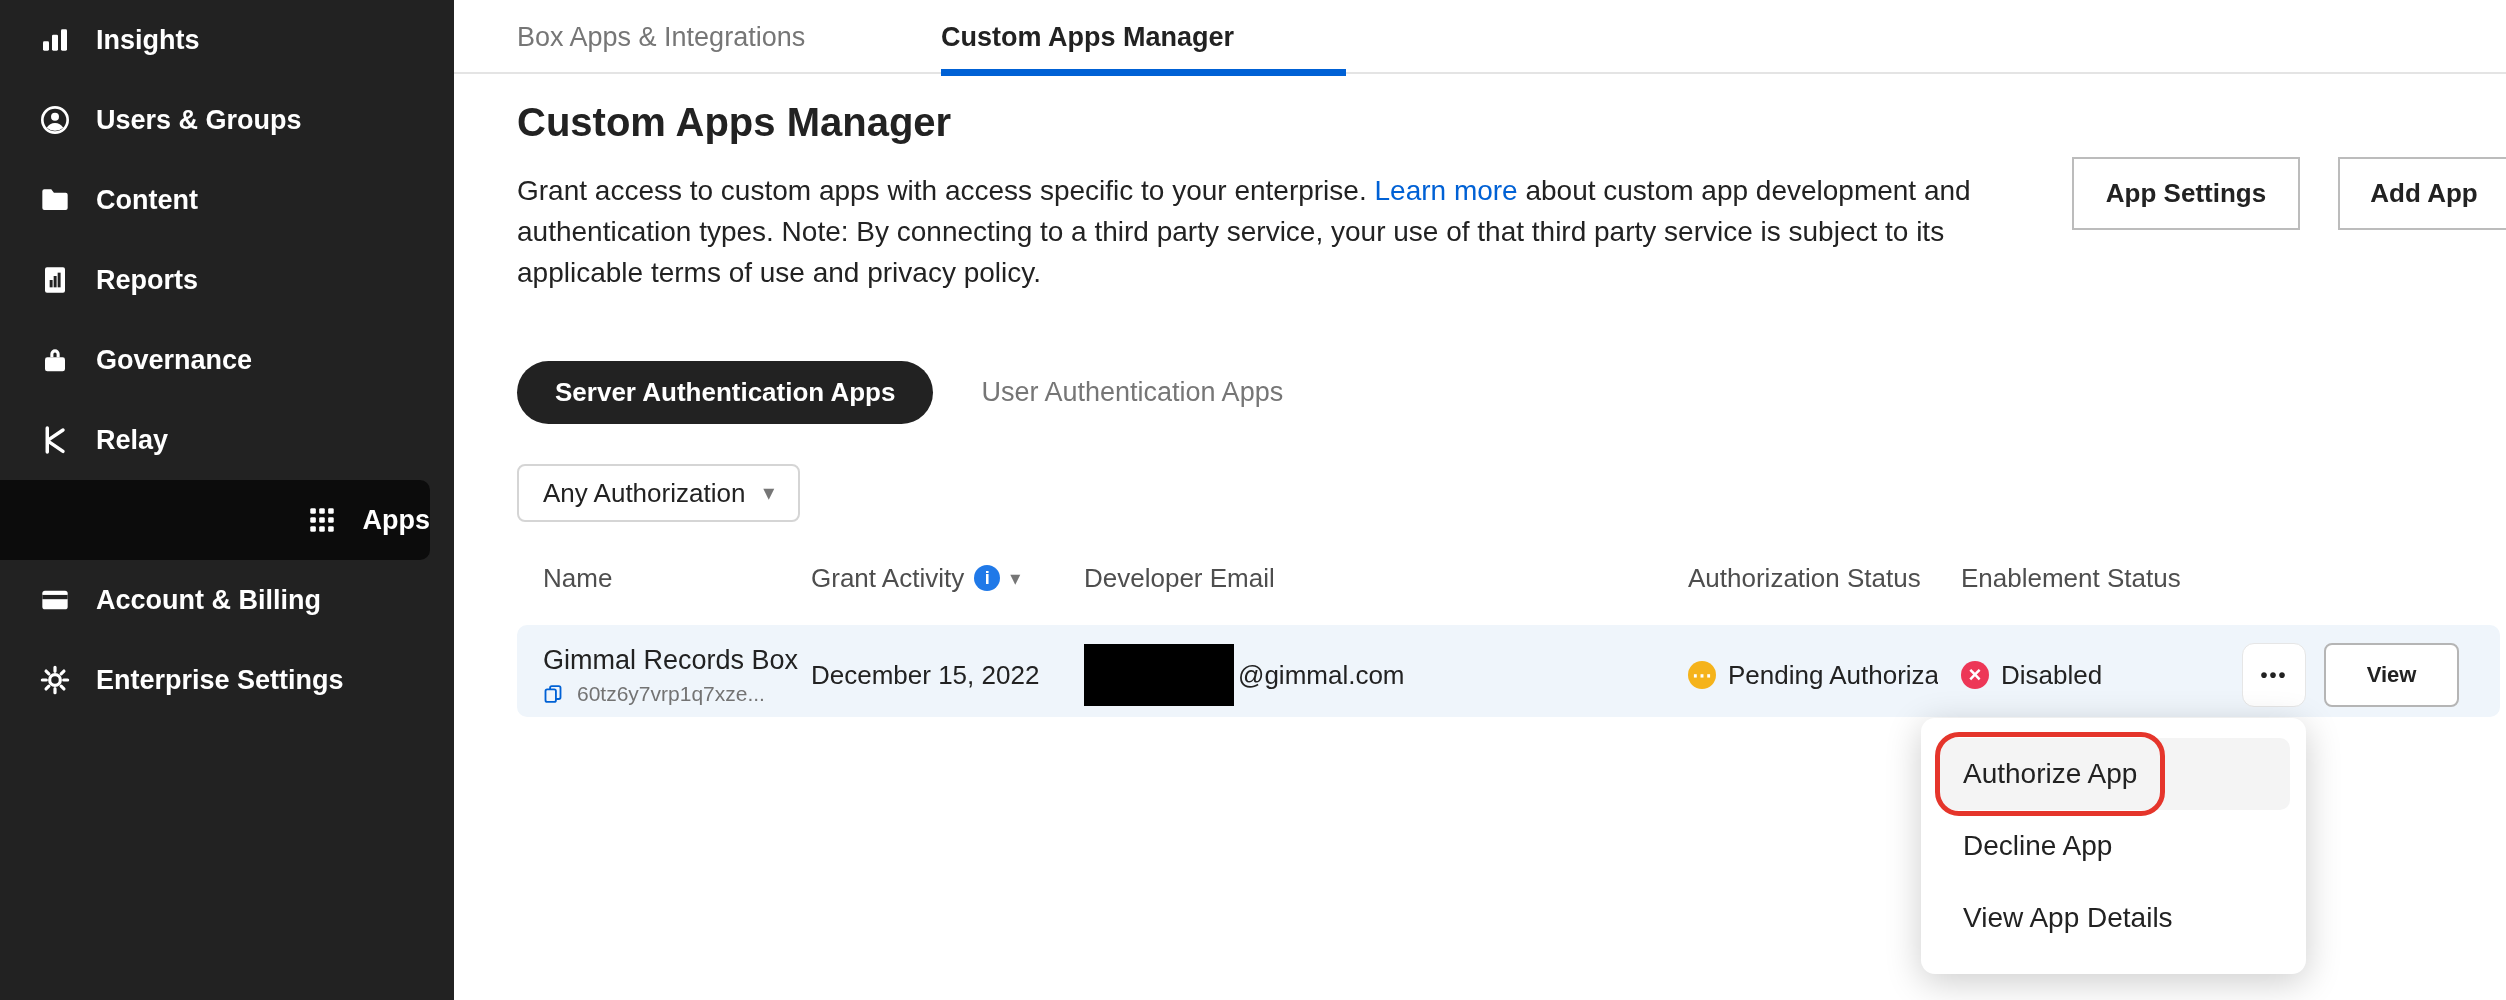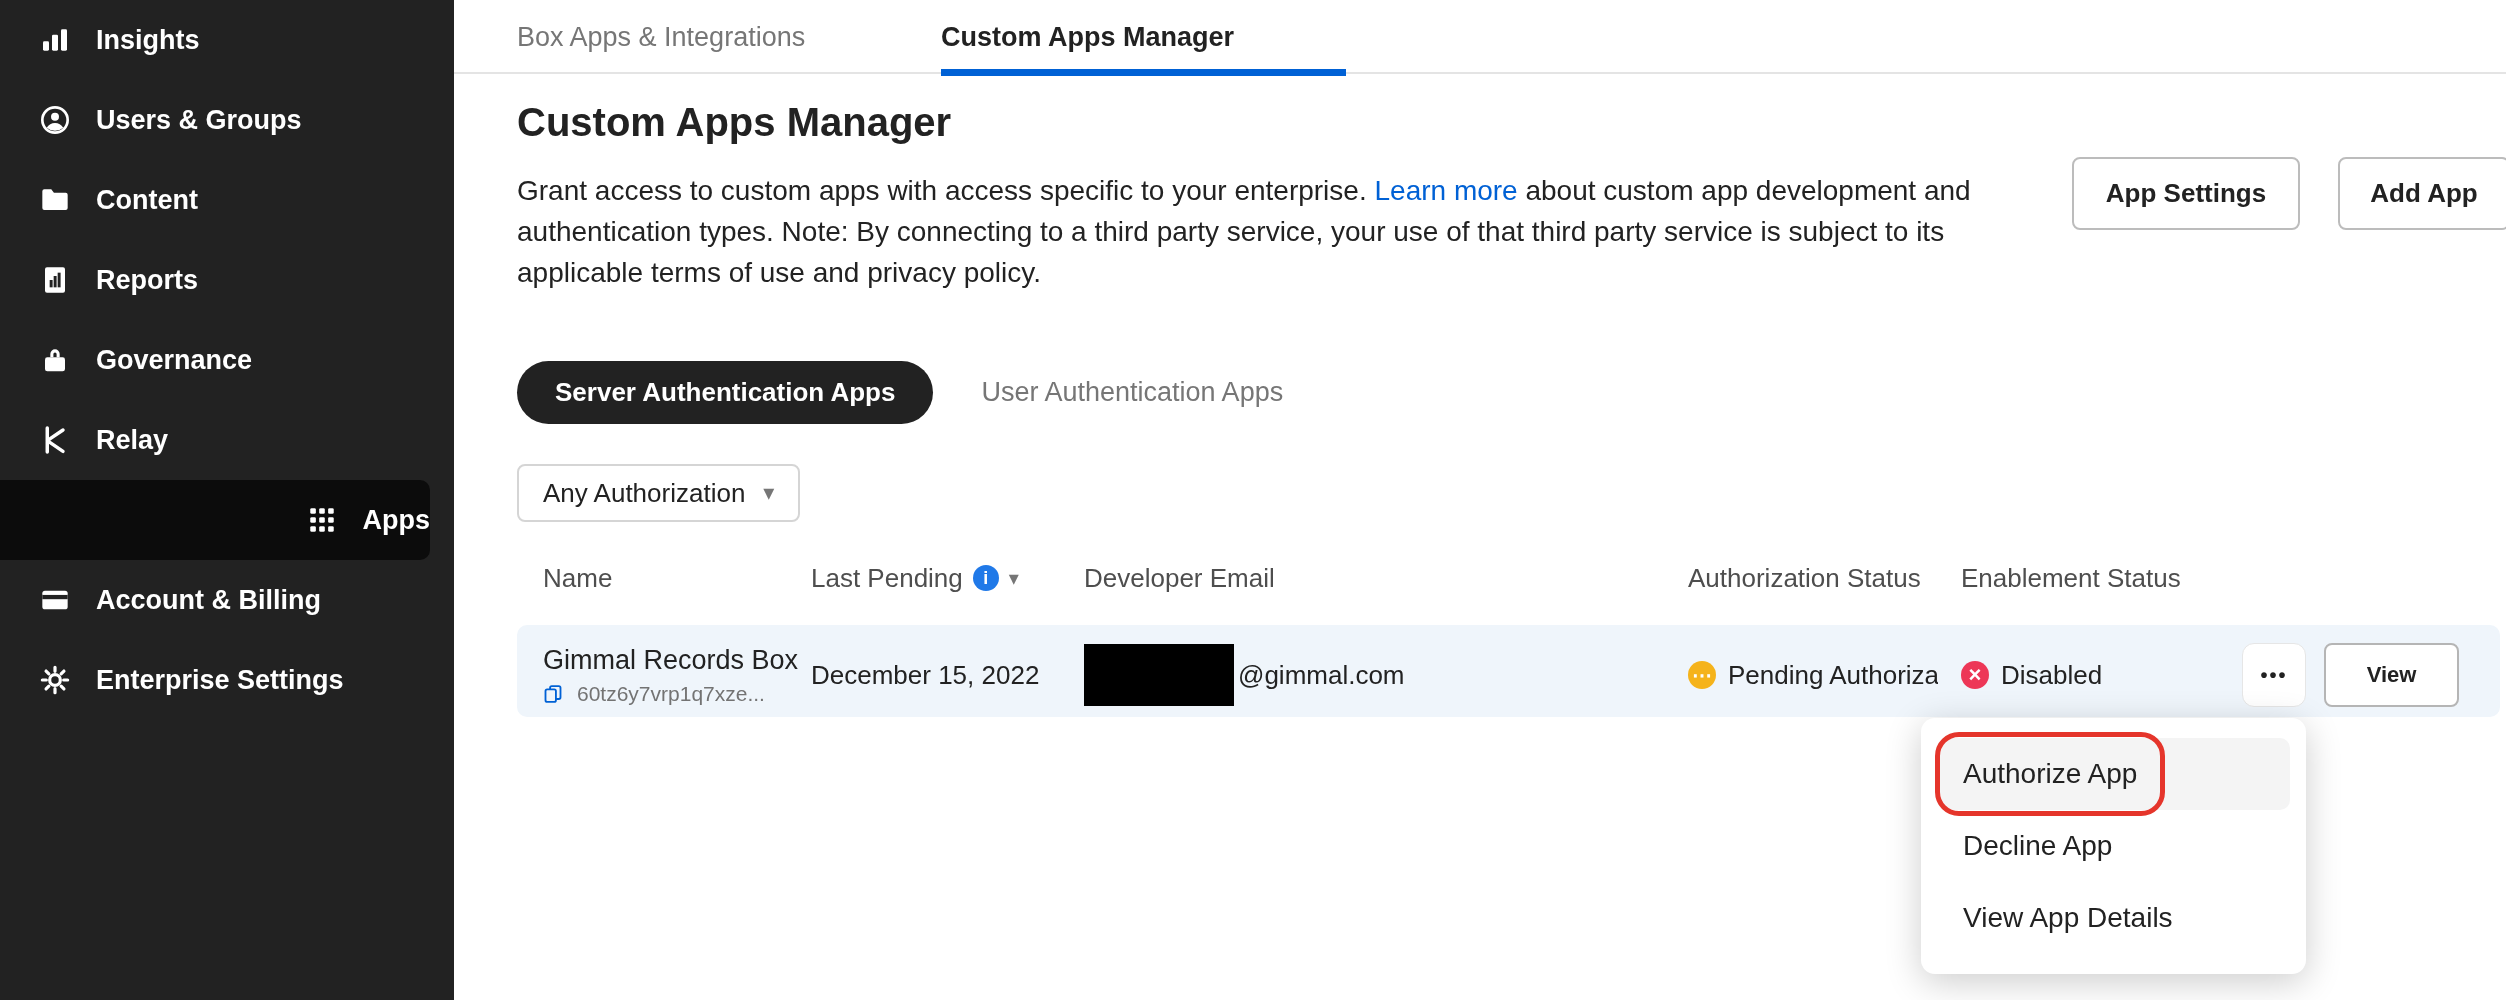--- a/index.html
+++ b/index.html
@@ -33,21 +33,21 @@
   .tab.t2 { left:487px; color:#222; font-weight:bold; }
   .tab.t2::after { content:""; position:absolute; left:0; bottom:-2px; width:405px; height:7px; background:#0061d5; }
 
   .page-title { position:absolute; left:63px; top:100px; font-size:40px; font-weight:bold; color:#222; }
 
   .intro { position:absolute; left:63px; top:170px; width:1510px; font-size:28px; line-height:41px; color:#222; }
   .intro a { color:#0061d5; text-decoration:none; cursor:pointer; }
 
   .btn {
     position:absolute; top:157px; height:73px; background:#fff; border:2px solid #bcbcbc;
-    border-radius:8px; display:flex; align-items:center; justify-content:center;
+    border-radius:0; display:flex; align-items:center; justify-content:center;
     font-size:26px; font-weight:bold; color:#222; cursor:pointer;
   }
   .btn.app-settings { left:1618px; width:228px; }
   .btn.add-app { left:1868px; width:172px;margin-left:16px; }
 
   .auth-toggle { position:absolute; left:63px; top:361px; height:63px; display:flex; align-items:center; gap:48px; }
   .pill {
     background:#222; color:#fff; height:63px; border-radius:34px; padding:0 38px;
     display:flex; align-items:center; font-size:26px; font-weight:bold; cursor:pointer; white-space:nowrap;
   }
@@ -250,21 +250,21 @@
     </div>
 
     <div class="filter">
       <span>Any Authorization</span>
       <span class="caret">▾</span>
     </div>
 
     <div class="thead">
       <div class="th name">Name</div>
       <div class="th last">
-        <span>Last Pending</span>
+        <span>Grant Activity</span>
         <span class="info-dot">i</span>
         <span class="sort-caret">▾</span>
       </div>
       <div class="th email">Developer Email</div>
       <div class="th auth">Authorization Status</div>
       <div class="th enable">Enablement Status</div>
     </div>
 
     <div class="trow">
       <div class="cell c-name">

